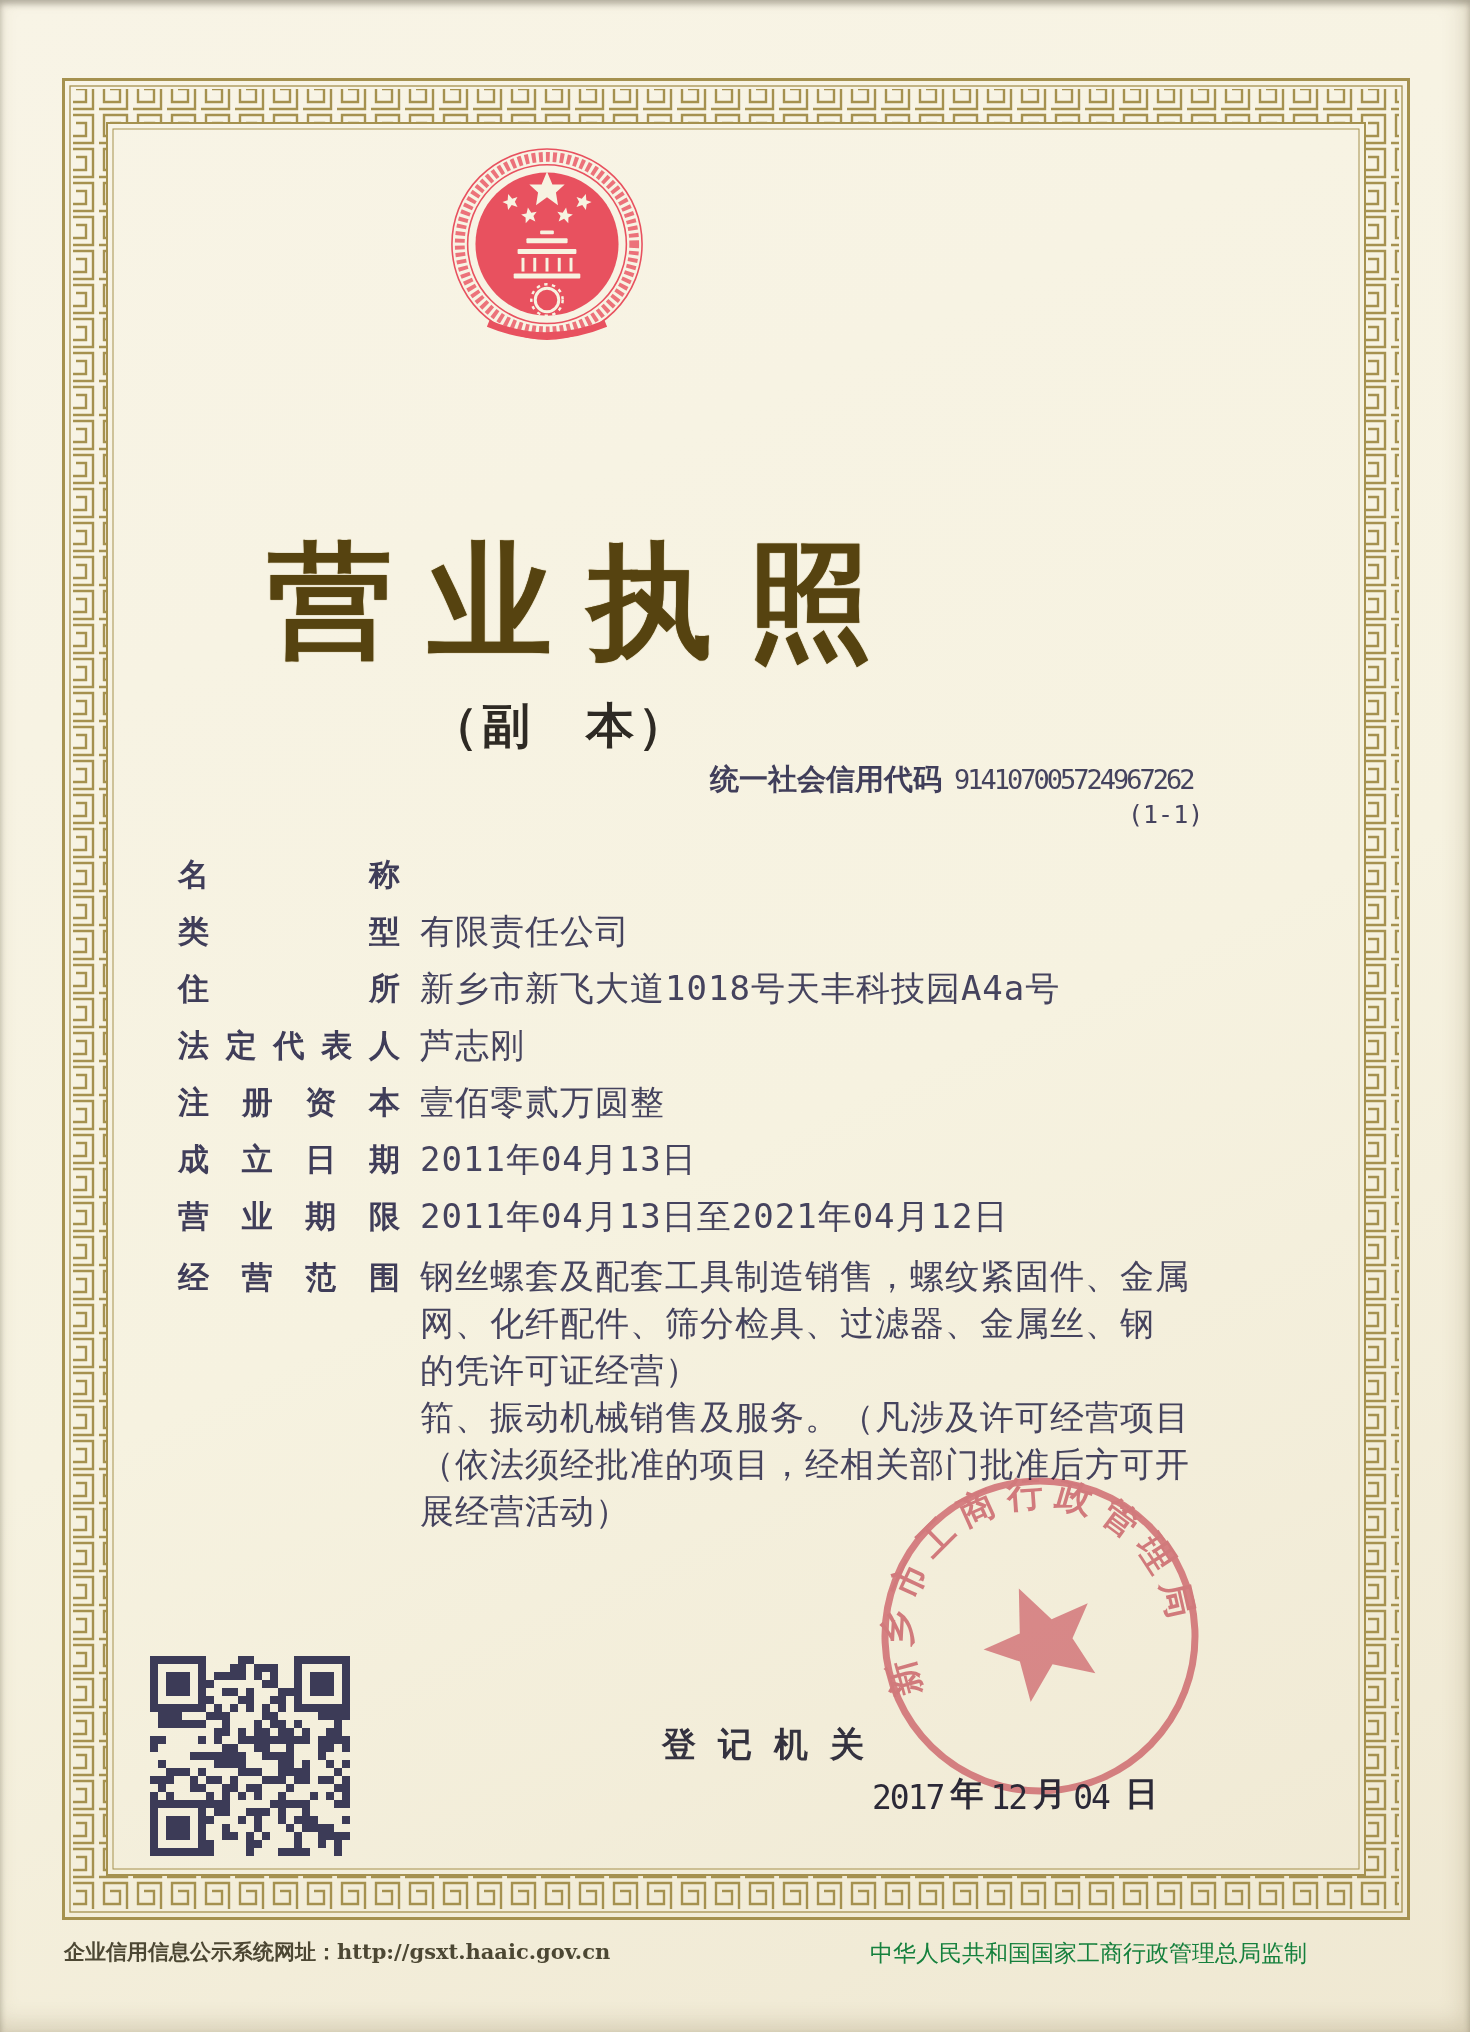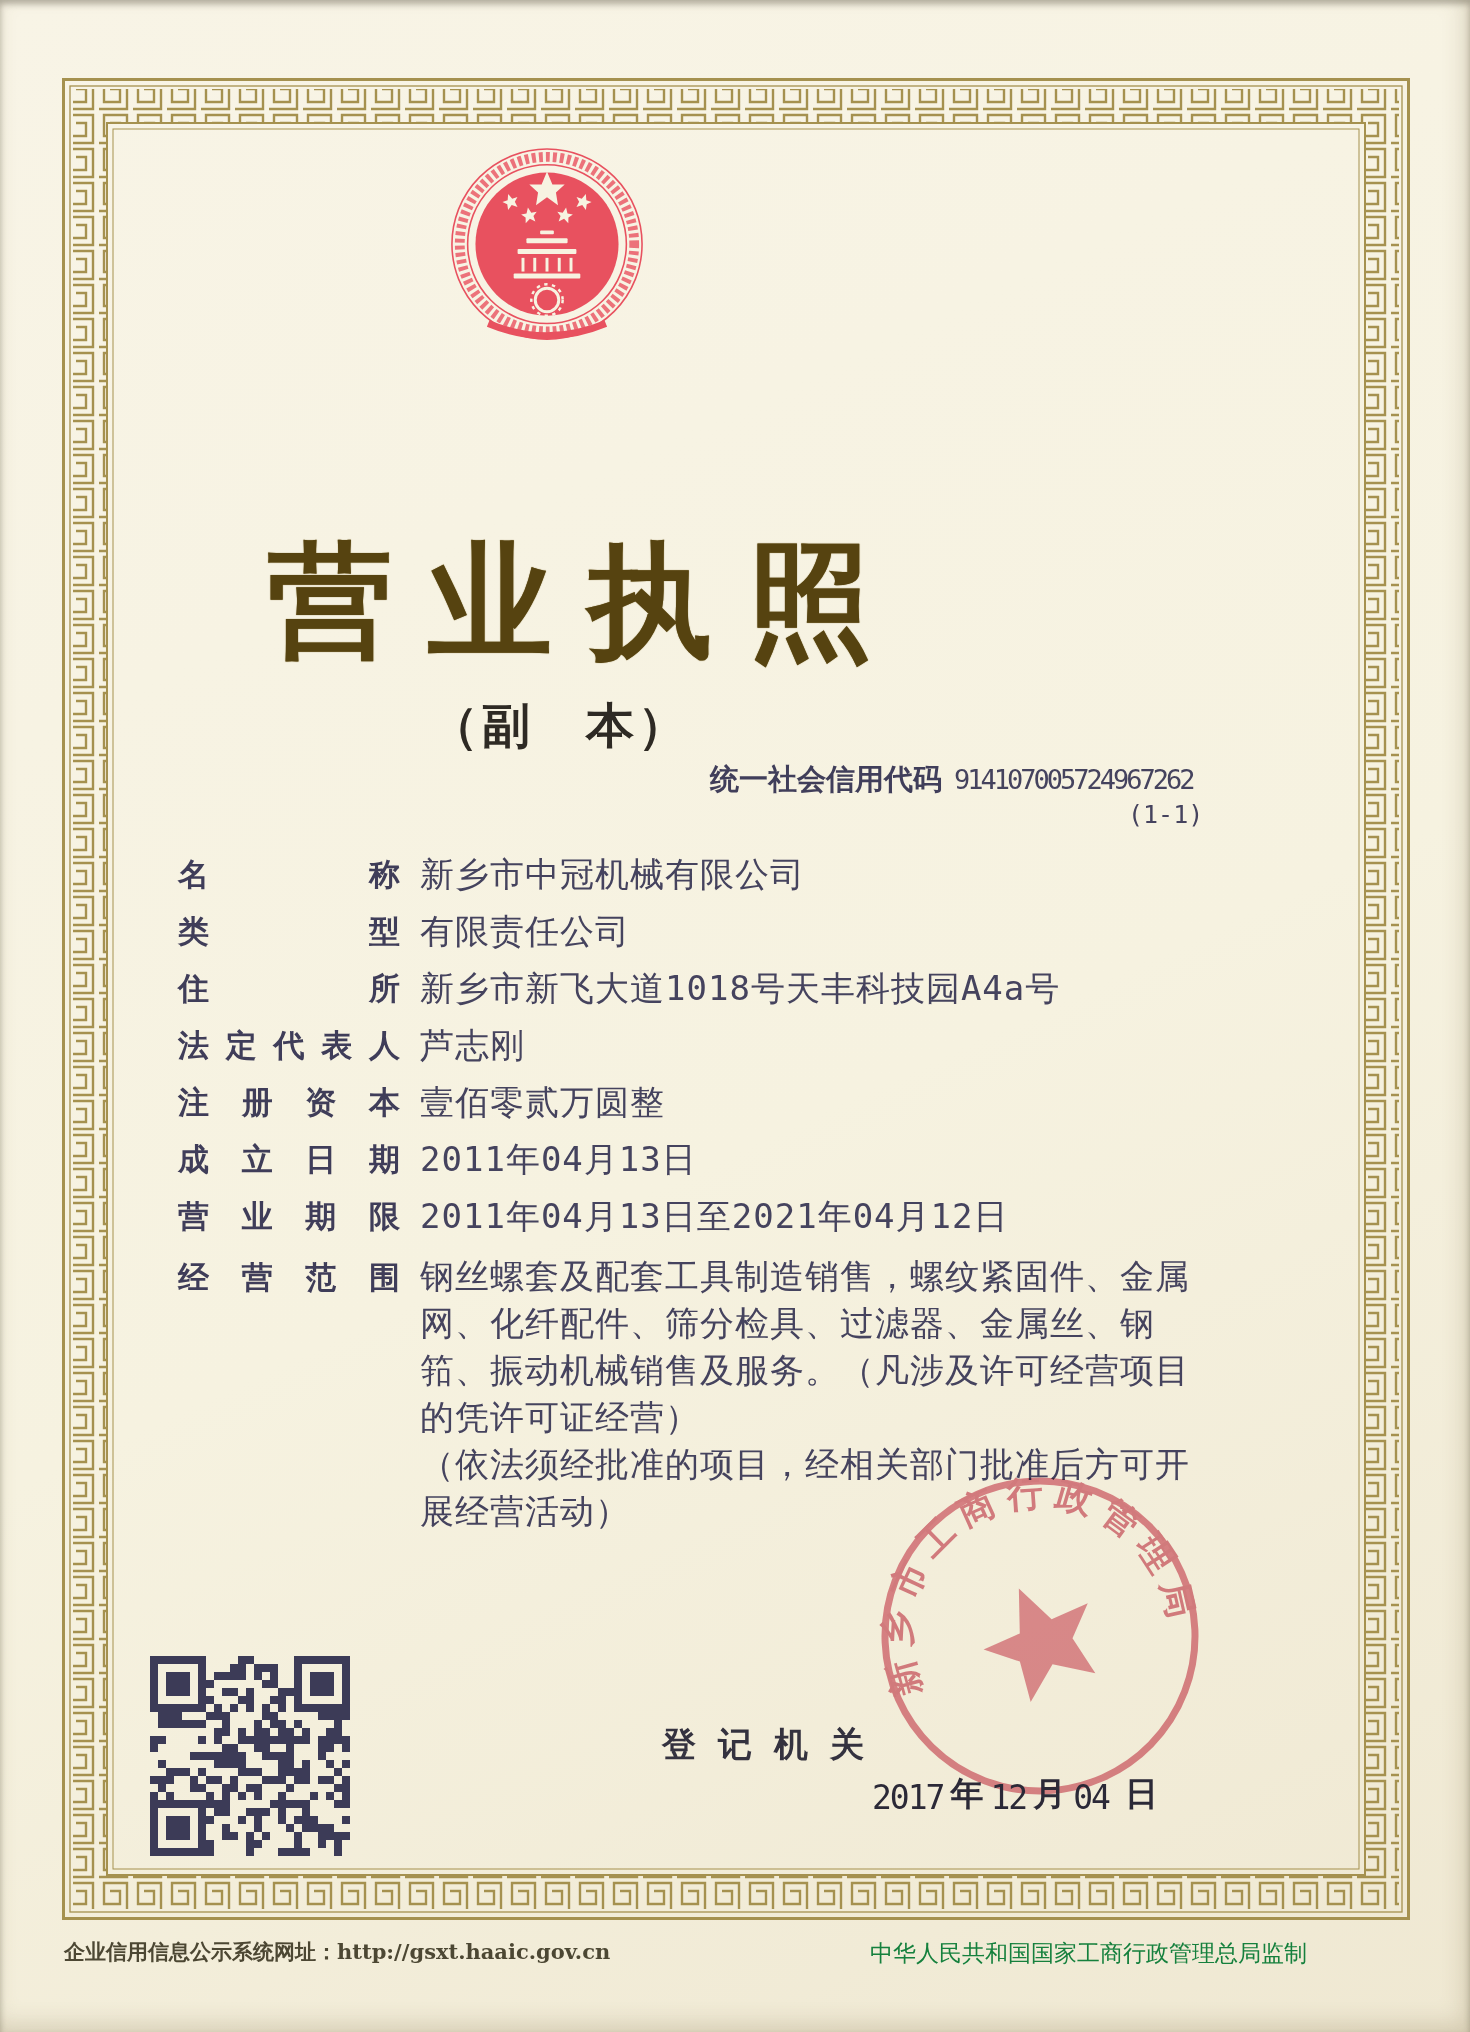--- a/index.html
+++ b/index.html
@@ -108,21 +108,20 @@
 
   <div class="credit-line">
     <span class="credit-label">统一社会信用代码</span>
     <span class="credit-value">914107005724967262</span>
   </div>
   <div class="page-marker">(1-1)</div>
 
   <div class="fields">
     <div class="frow">
       <span class="flabel">名称</span>
-      <span class="fvalue">新乡市中冠机械有限公司</span>
     </div>
     <div class="frow">
       <span class="flabel">类型</span>
       <span class="fvalue">有限责任公司</span>
     </div>
     <div class="frow">
       <span class="flabel">住所</span>
       <span class="fvalue">新乡市新飞大道1018号天丰科技园A4a号</span>
     </div>
     <div class="frow">
@@ -139,22 +138,22 @@
     </div>
     <div class="frow">
       <span class="flabel">营业期限</span>
       <span class="fvalue">2011年04月13日至2021年04月12日</span>
     </div>
     <div class="frow">
       <span class="flabel" style="padding-top:4px">经营范围</span>
       <div class="scope-lines">
         <div class="fline">钢丝螺套及配套工具制造销售，螺纹紧固件、金属</div>
         <div class="fline">网、化纤配件、筛分检具、过滤器、金属丝、钢</div>
+        <div class="fline">的凭许可证经营）</div>
         <div class="fline">筘、振动机械销售及服务。（凡涉及许可经营项目</div>
-        <div class="fline">的凭许可证经营）</div>
         <div class="fline">（依法须经批准的项目，经相关部门批准后方可开</div>
         <div class="fline">展经营活动）</div>
       </div>
     </div>
   </div>
 
   <div class="qr"><svg width="200" height="200" viewBox="0 0 200 200" fill="#3c3b57">
         <rect x="0" y="0" width="8" height="8"></rect>
         <rect x="8" y="0" width="8" height="8"></rect>
         <rect x="16" y="0" width="8" height="8"></rect>

